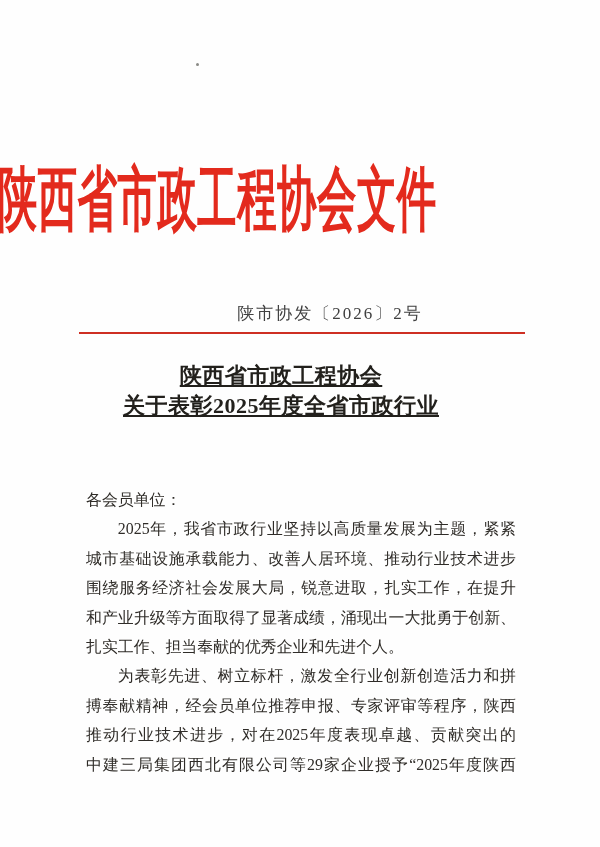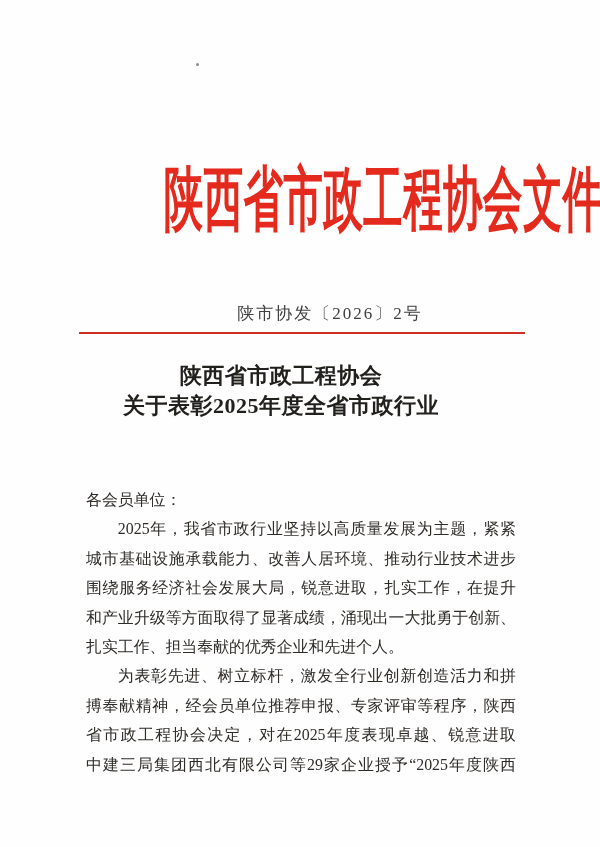--- a/index.html
+++ b/index.html
@@ -25,21 +25,21 @@
     border-radius: 50%;
     background: #8a8a86;
   }
   
   .letterhead {
     position: absolute;
     top: 164px;
     left: 0;
     width: 600px;
     height: 74px;
-    text-align: right;
+    text-align: left;
     color: #e32a1d;
   }
   .letterhead .stretch {
     display: inline-block;
     font-size: 39px;
     font-weight: bold;
     line-height: 40px;
     letter-spacing: 0.5px;
     transform: scale(1.01, 1.8);
     transform-origin: center top;
@@ -77,20 +77,21 @@
     width: 562px;
     text-align: center;
     color: #22201c;
   }
   .doc-title .t-line {
     font-size: 22px;
     font-weight: bold;
     line-height: 29.5px;
     letter-spacing: 0.5px;
     white-space: nowrap;
+    text-decoration: underline;
   }
   
   .doc-body {
     position: absolute;
     top: 485px;
     left: 86px;
     width: 430px;
     color: #2f2c28;
   }
   .doc-body .line {
@@ -131,17 +132,17 @@
 
   <div class="doc-body">
     <div class="line">各会员单位：</div>
     <div class="line indent just">2025年，我省市政行业坚持以高质量发展为主题，紧紧</div>
     <div class="line just">城市基础设施承载能力、改善人居环境、推动行业技术进步</div>
     <div class="line just">围绕服务经济社会发展大局，锐意进取，扎实工作，在提升</div>
     <div class="line just">和产业升级等方面取得了显著成绩，涌现出一大批勇于创新、</div>
     <div class="line">扎实工作、担当奉献的优秀企业和先进个人。</div>
     <div class="line indent just">为表彰先进、树立标杆，激发全行业创新创造活力和拼</div>
     <div class="line just">搏奉献精神，经会员单位推荐申报、专家评审等程序，陕西</div>
-    <div class="line just">省市政工程协会决定，对在2025年度表现卓越、锐意进取</div>
+    <div class="line just">推动行业技术进步，对在2025年度表现卓越、贡献突出的</div>
     <div class="line just">中建三局集团西北有限公司等29家企业授予“2025年度陕西</div>
   </div>
 
 </div>
 
 </body></html>

